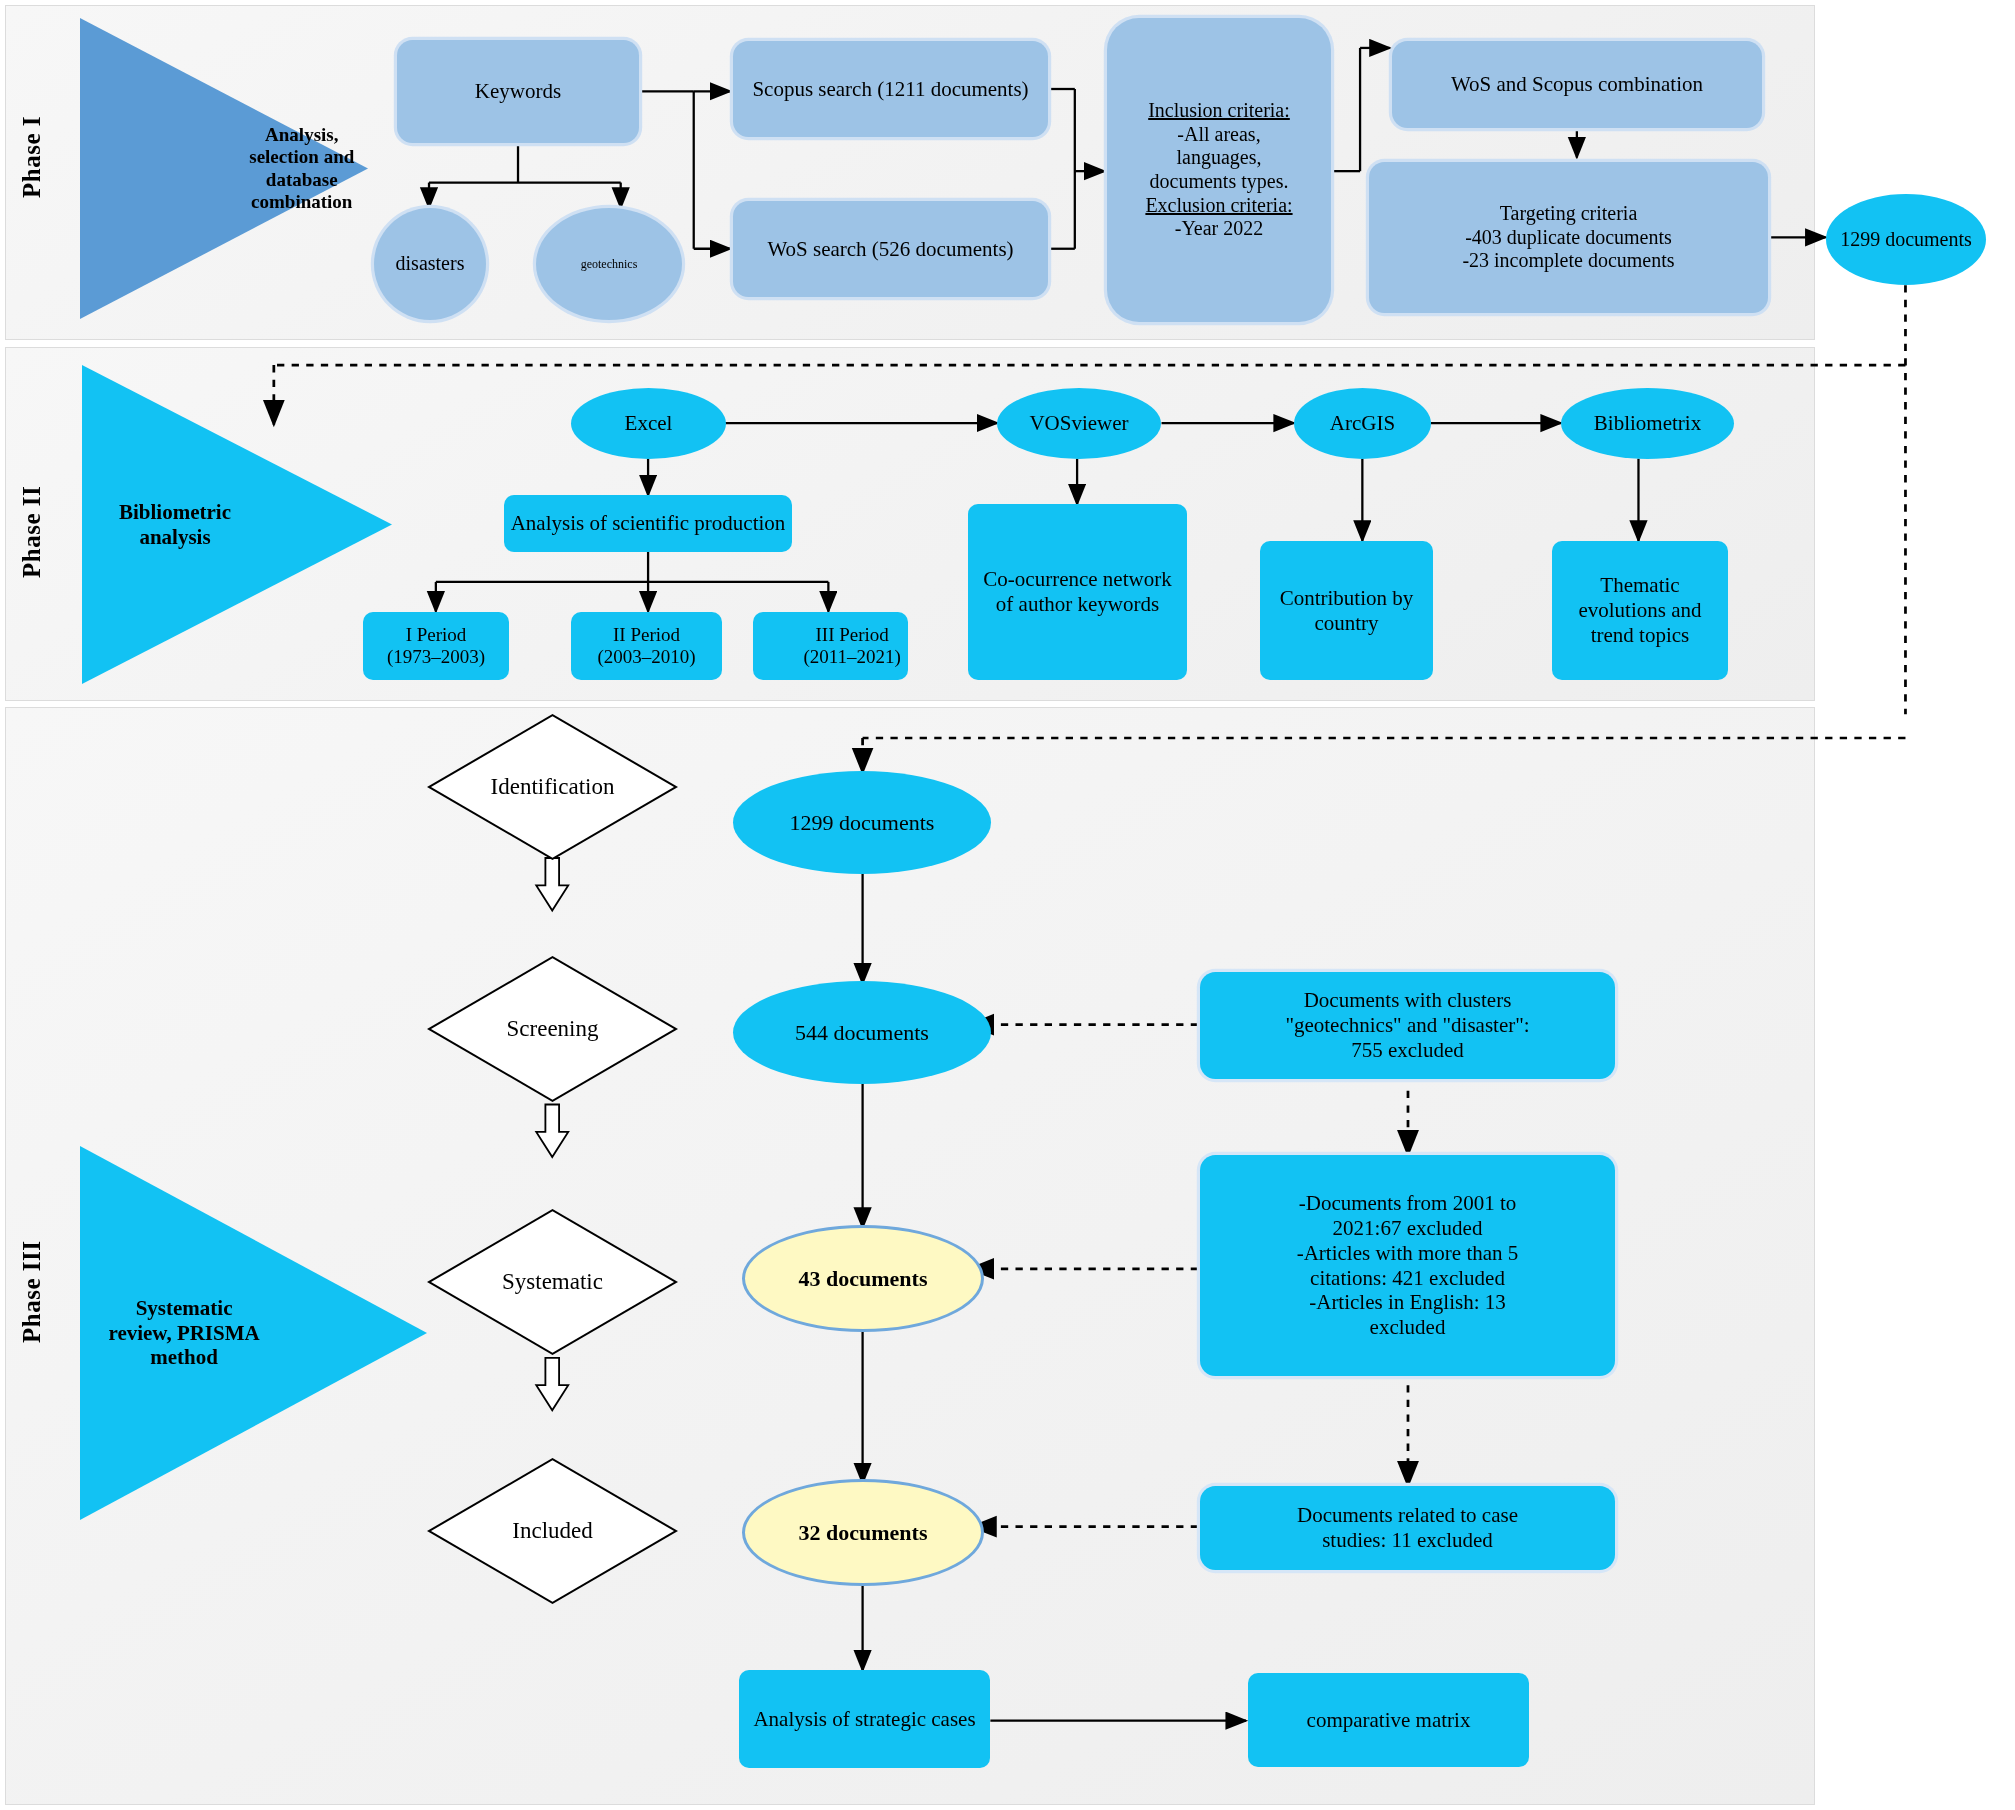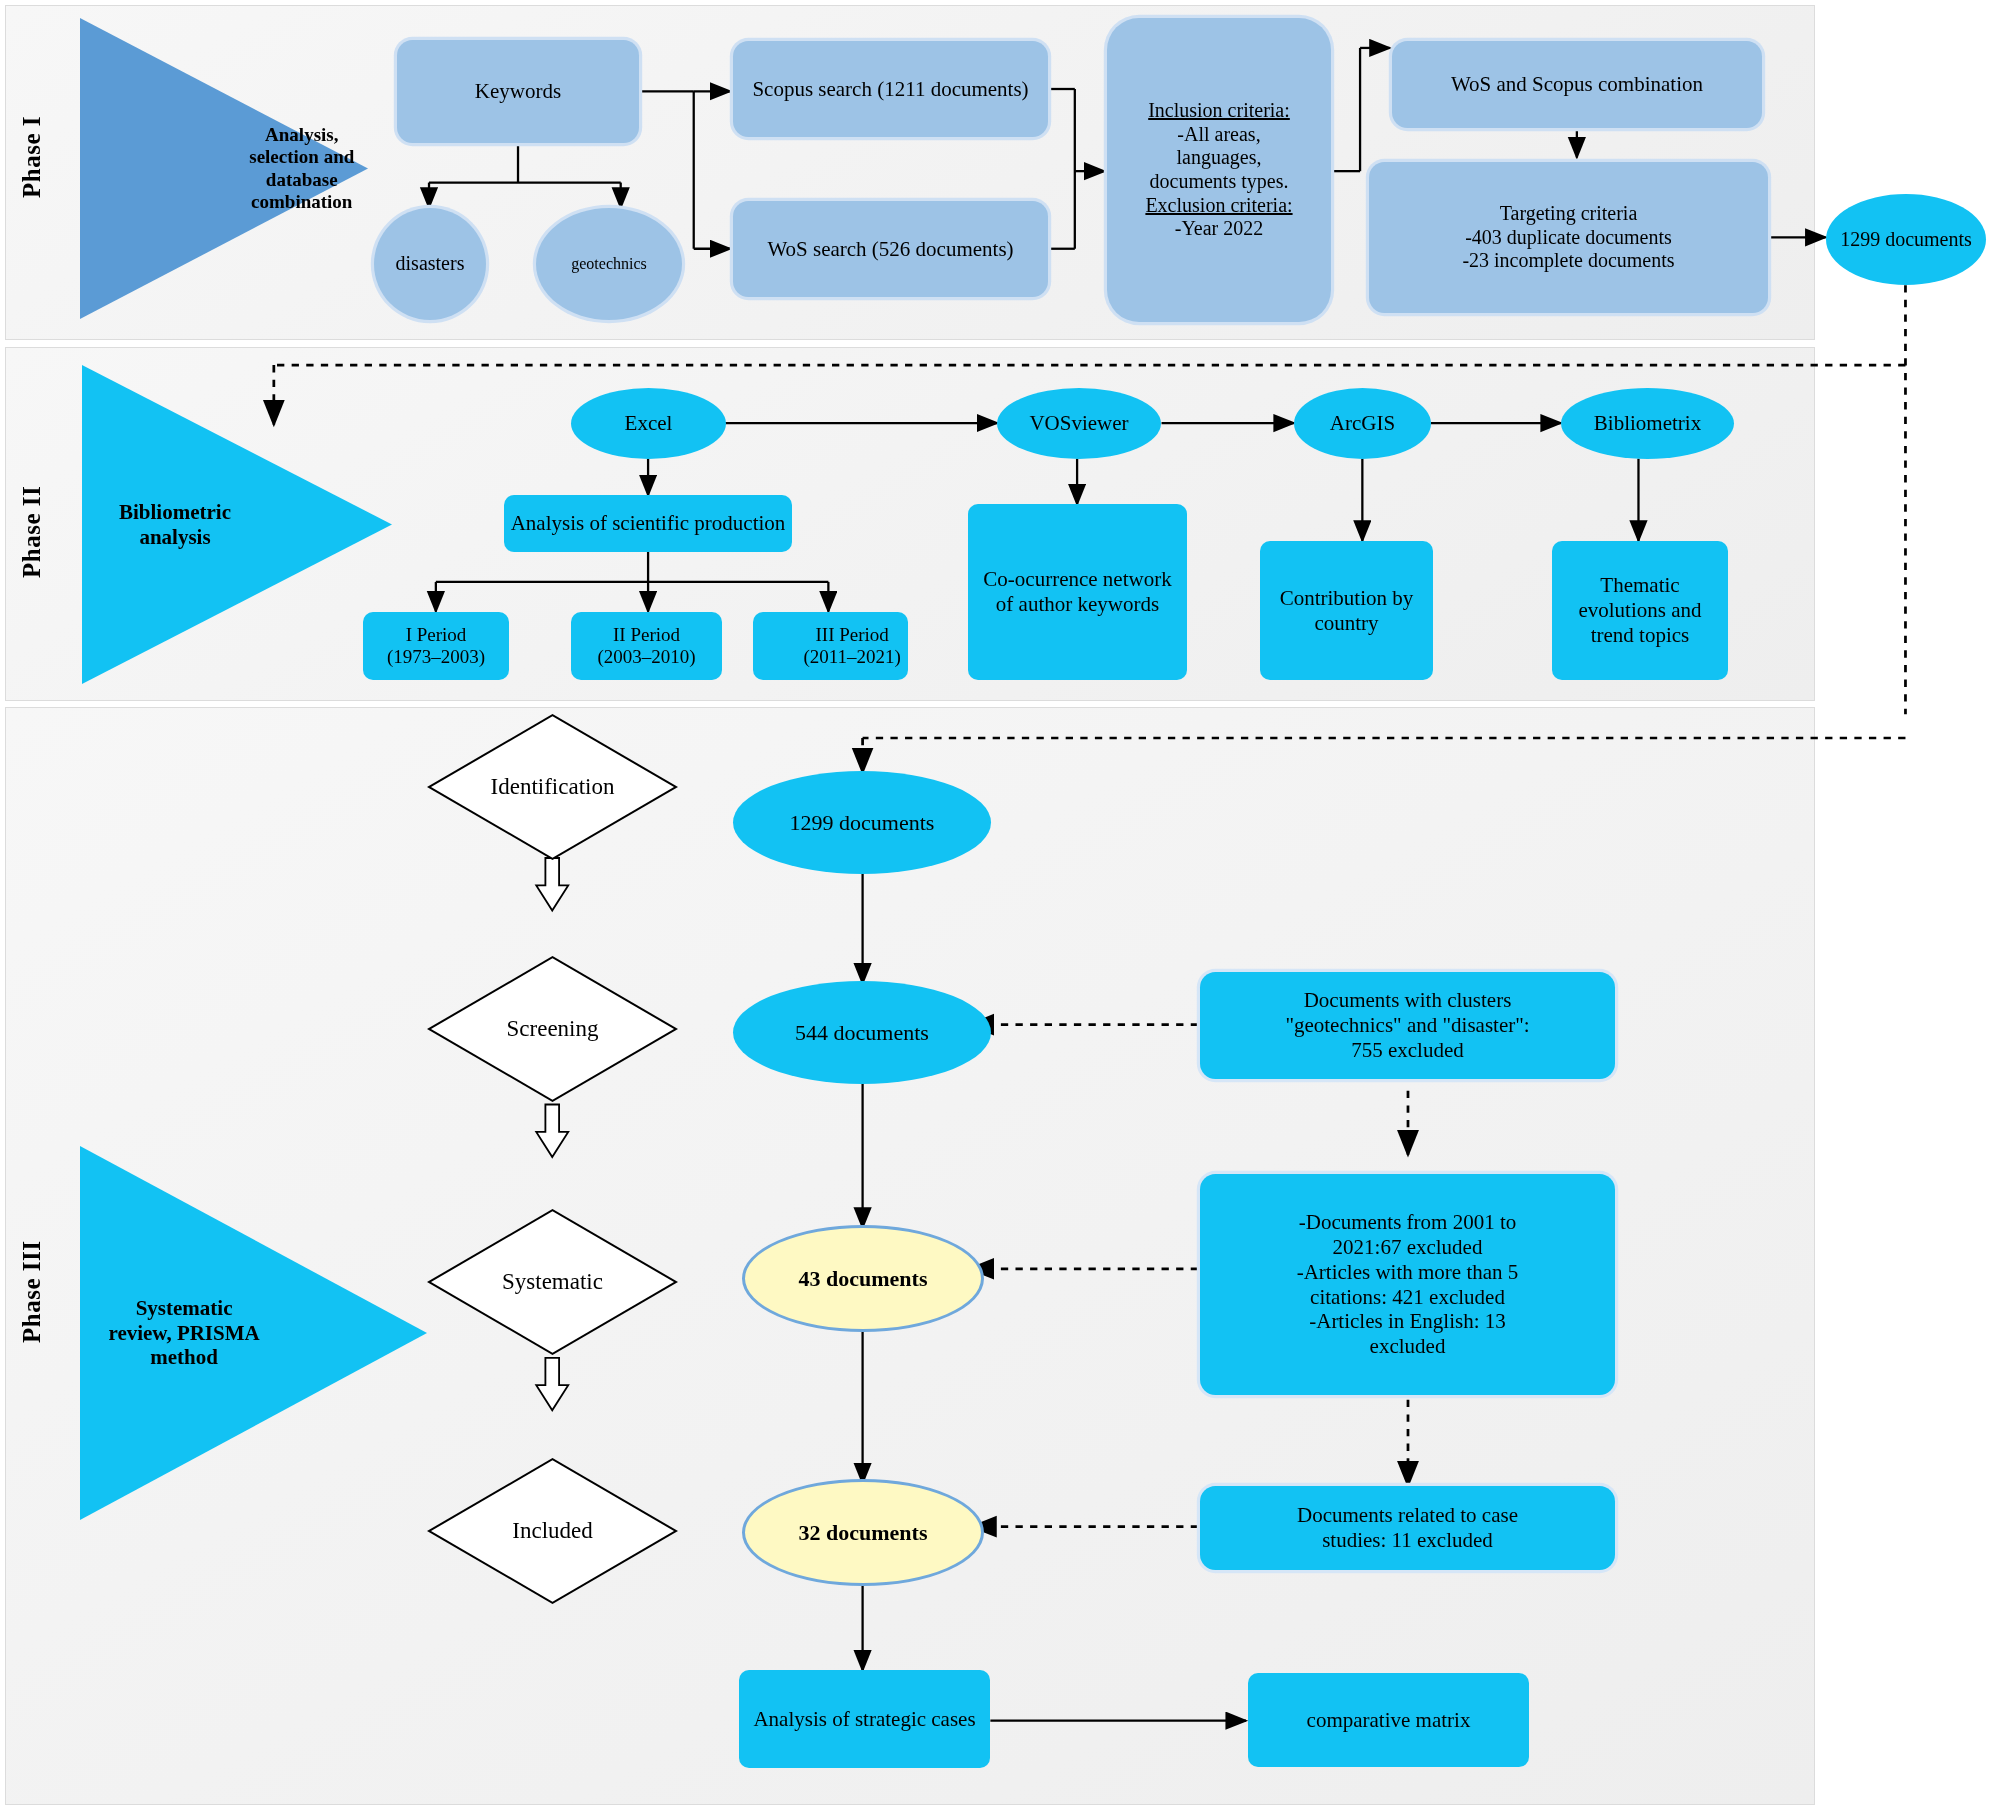--- a/index.html
+++ b/index.html
@@ -131,21 +131,21 @@
     <div class="tri-shape" style="background:#5B9BD5;clip-path:polygon(0% 0%,100% 50%,0% 100%);"></div>
     <div class="tri-text" style="font-size:19px;justify-content:flex-end;">
       <span>Analysis, selection and database combination</span>
     </div>
   </div>
 
   <div class="node rbox blue-lt" style="left:397px;top:40px;width:242px;height:103px;font-size:21px;">Keywords</div>
 
   <div class="node oval blue-lt" style="left:374px;top:208px;width:112px;height:112px;font-size:20px;">disasters</div>
 
-  <div class="node oval blue-lt" style="left:536px;top:208px;width:146px;height:112px;font-size:16px;">geotechnics</div>
+  <div class="node oval blue-lt" style="left:536px;top:208px;width:146px;height:112px;font-size:12px;">geotechnics</div>
 
   <div class="node rbox blue-lt" style="left:733px;top:41px;width:315px;height:96px;font-size:21px;">Scopus search (1211 documents)</div>
 
   <div class="node rbox blue-lt" style="left:733px;top:201px;width:315px;height:96px;font-size:21px;">WoS search (526 documents)</div>
 
   <div class="node rbox-lg blue-lt" style="left:1107px;top:18px;width:224px;height:304px;font-size:20px;flex-direction:column;">
     <div class="u">Inclusion criteria:</div>
     <div>-All areas,</div>
     <div>languages,</div>
     <div>documents types.</div>
@@ -246,21 +246,21 @@
   <div class="node oval cyan-ring" style="left:742px;top:1225px;width:242px;height:107px;font-size:22px;">43 documents</div>
 
   <div class="node oval cyan-ring" style="left:742px;top:1479px;width:242px;height:107px;font-size:22px;">32 documents</div>
 
   <div class="node rbox cyan" style="left:1200px;top:972px;width:415px;height:107px;font-size:21px;flex-direction:column;">
     <div>Documents with clusters</div>
     <div>"geotechnics" and "disaster":</div>
     <div>755 excluded</div>
   </div>
 
-  <div class="node rbox cyan" style="left:1200px;top:1155px;width:415px;height:221px;font-size:21px;flex-direction:column;margin-top:19px;">
+  <div class="node rbox cyan" style="left:1200px;top:1155px;width:415px;height:221px;font-size:21px;flex-direction:column;">
     <div>-Documents from 2001 to</div>
     <div>2021:67 excluded</div>
     <div>-Articles with more than 5</div>
     <div>citations: 421 excluded</div>
     <div>-Articles in English: 13</div>
     <div>excluded</div>
   </div>
 
   <div class="node rbox cyan" style="left:1200px;top:1486px;width:415px;height:84px;font-size:21px;flex-direction:column;">
     <div>Documents related to case</div>

